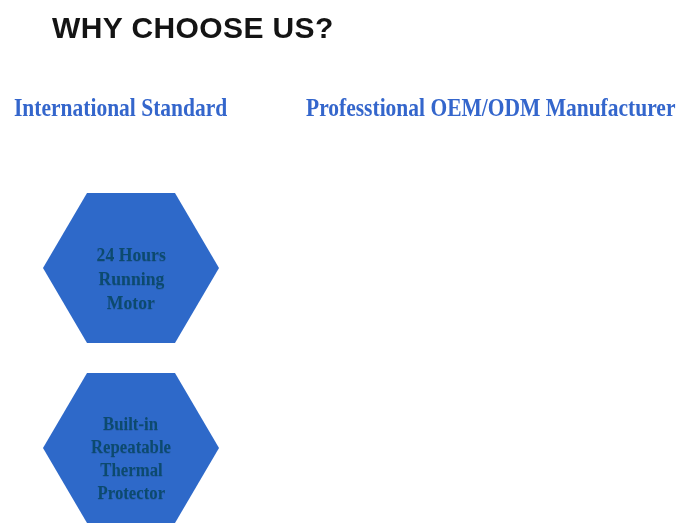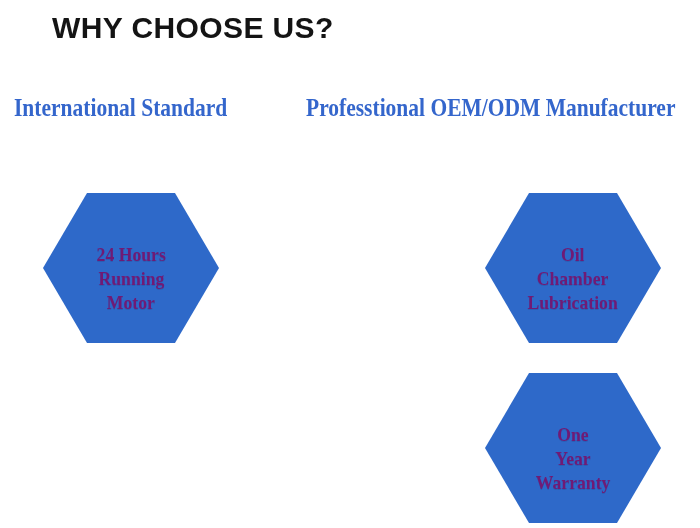--- a/index.html
+++ b/index.html
@@ -85,21 +85,21 @@
     width: 192px;
     height: 172px;
     display: flex;
     flex-direction: column;
     align-items: center;
     justify-content: center;
     font-family: "Liberation Serif", serif;
     font-weight: bold;
     font-size: 19px;
     line-height: 24px;
-    color: #701a75;
+    color: #0c4a6e;
     text-align: center;
     white-space: nowrap;
     text-shadow: 0 1px 0 rgba(0,0,0,0.10);
   }
   .hex-label span {
     display: block;
     transform: scaleX(0.93);
   }
   .hex-label.lines-4 {
     font-size: 18px;
@@ -126,31 +126,24 @@
 
   <div class="hex-grid" id="hex-grid">
       <div class="hex-cell col-1 row-1">
         <div class="hex-shape"></div>
         <div class="hex-label">
           <span>24 Hours</span>
           <span>Running</span>
           <span>Motor</span>
         </div>
       </div>
-      <div class="hex-cell col-3 row-1">
+      <div class="hex-cell col-1 row-2">
         <div class="hex-shape"></div>
-        <div class="hex-label">
-          <span>Oil</span>
-          <span>Chamber</span>
-          <span>Lubrication</span>
-        </div>
-      </div>
-      <div class="hex-cell col-3 row-2">
-        <div class="hex-shape"></div>
-        <div class="hex-label">
-          <span>One</span>
-          <span>Year</span>
-          <span>Warranty</span>
+        <div class="hex-label lines-4">
+          <span>Built-in</span>
+          <span>Repeatable</span>
+          <span>Thermal</span>
+          <span>Protector</span>
         </div>
       </div>
     </div>
 
 </div>
 
 </body></html>

